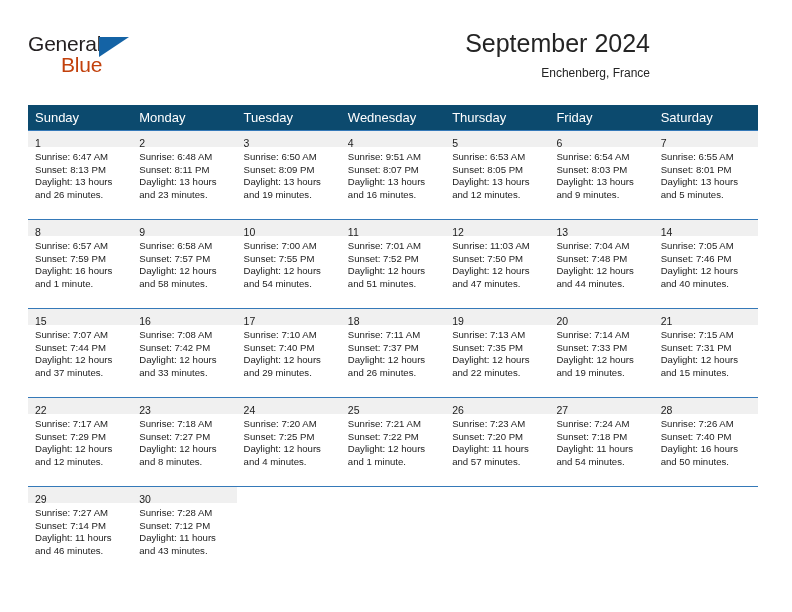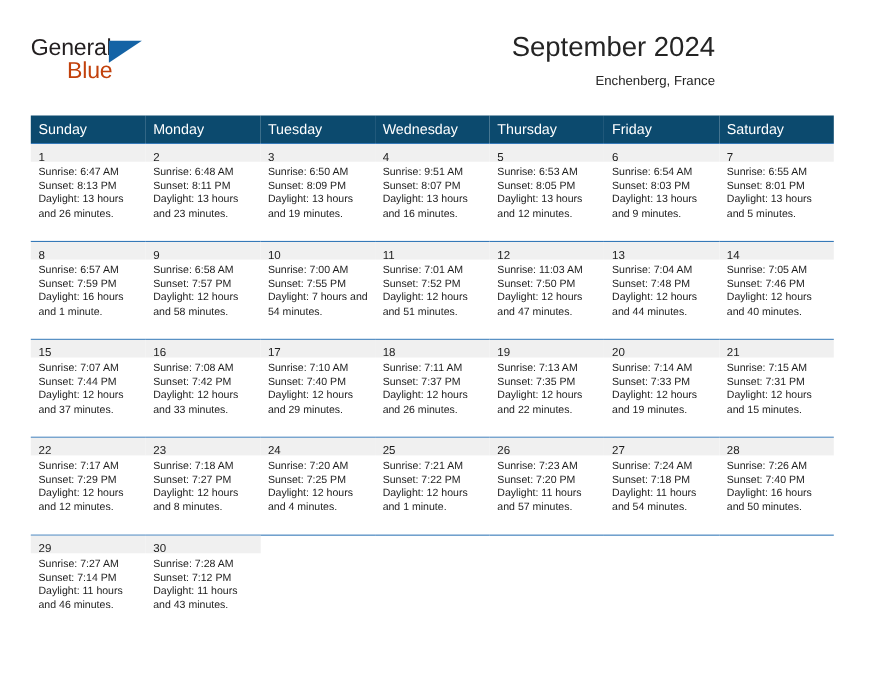--- a/index.html
+++ b/index.html
@@ -293,21 +293,21 @@
           </div>
         </td>
         <td>
           <div class="daycell">
             <div class="daynum-band">
               <span class="daynum">10</span>
             </div>
             <div class="details">
               <div>Sunrise: 7:00 AM</div>
               <div>Sunset: 7:55 PM</div>
-              <div class="daylight">Daylight: 7 hours and 54 minutes.</div>
+              <div class="daylight">Daylight: 12 hours and 54 minutes.</div>
             </div>
           </div>
         </td>
         <td>
           <div class="daycell">
             <div class="daynum-band">
               <span class="daynum">11</span>
             </div>
             <div class="details">
               <div>Sunrise: 7:01 AM</div>

